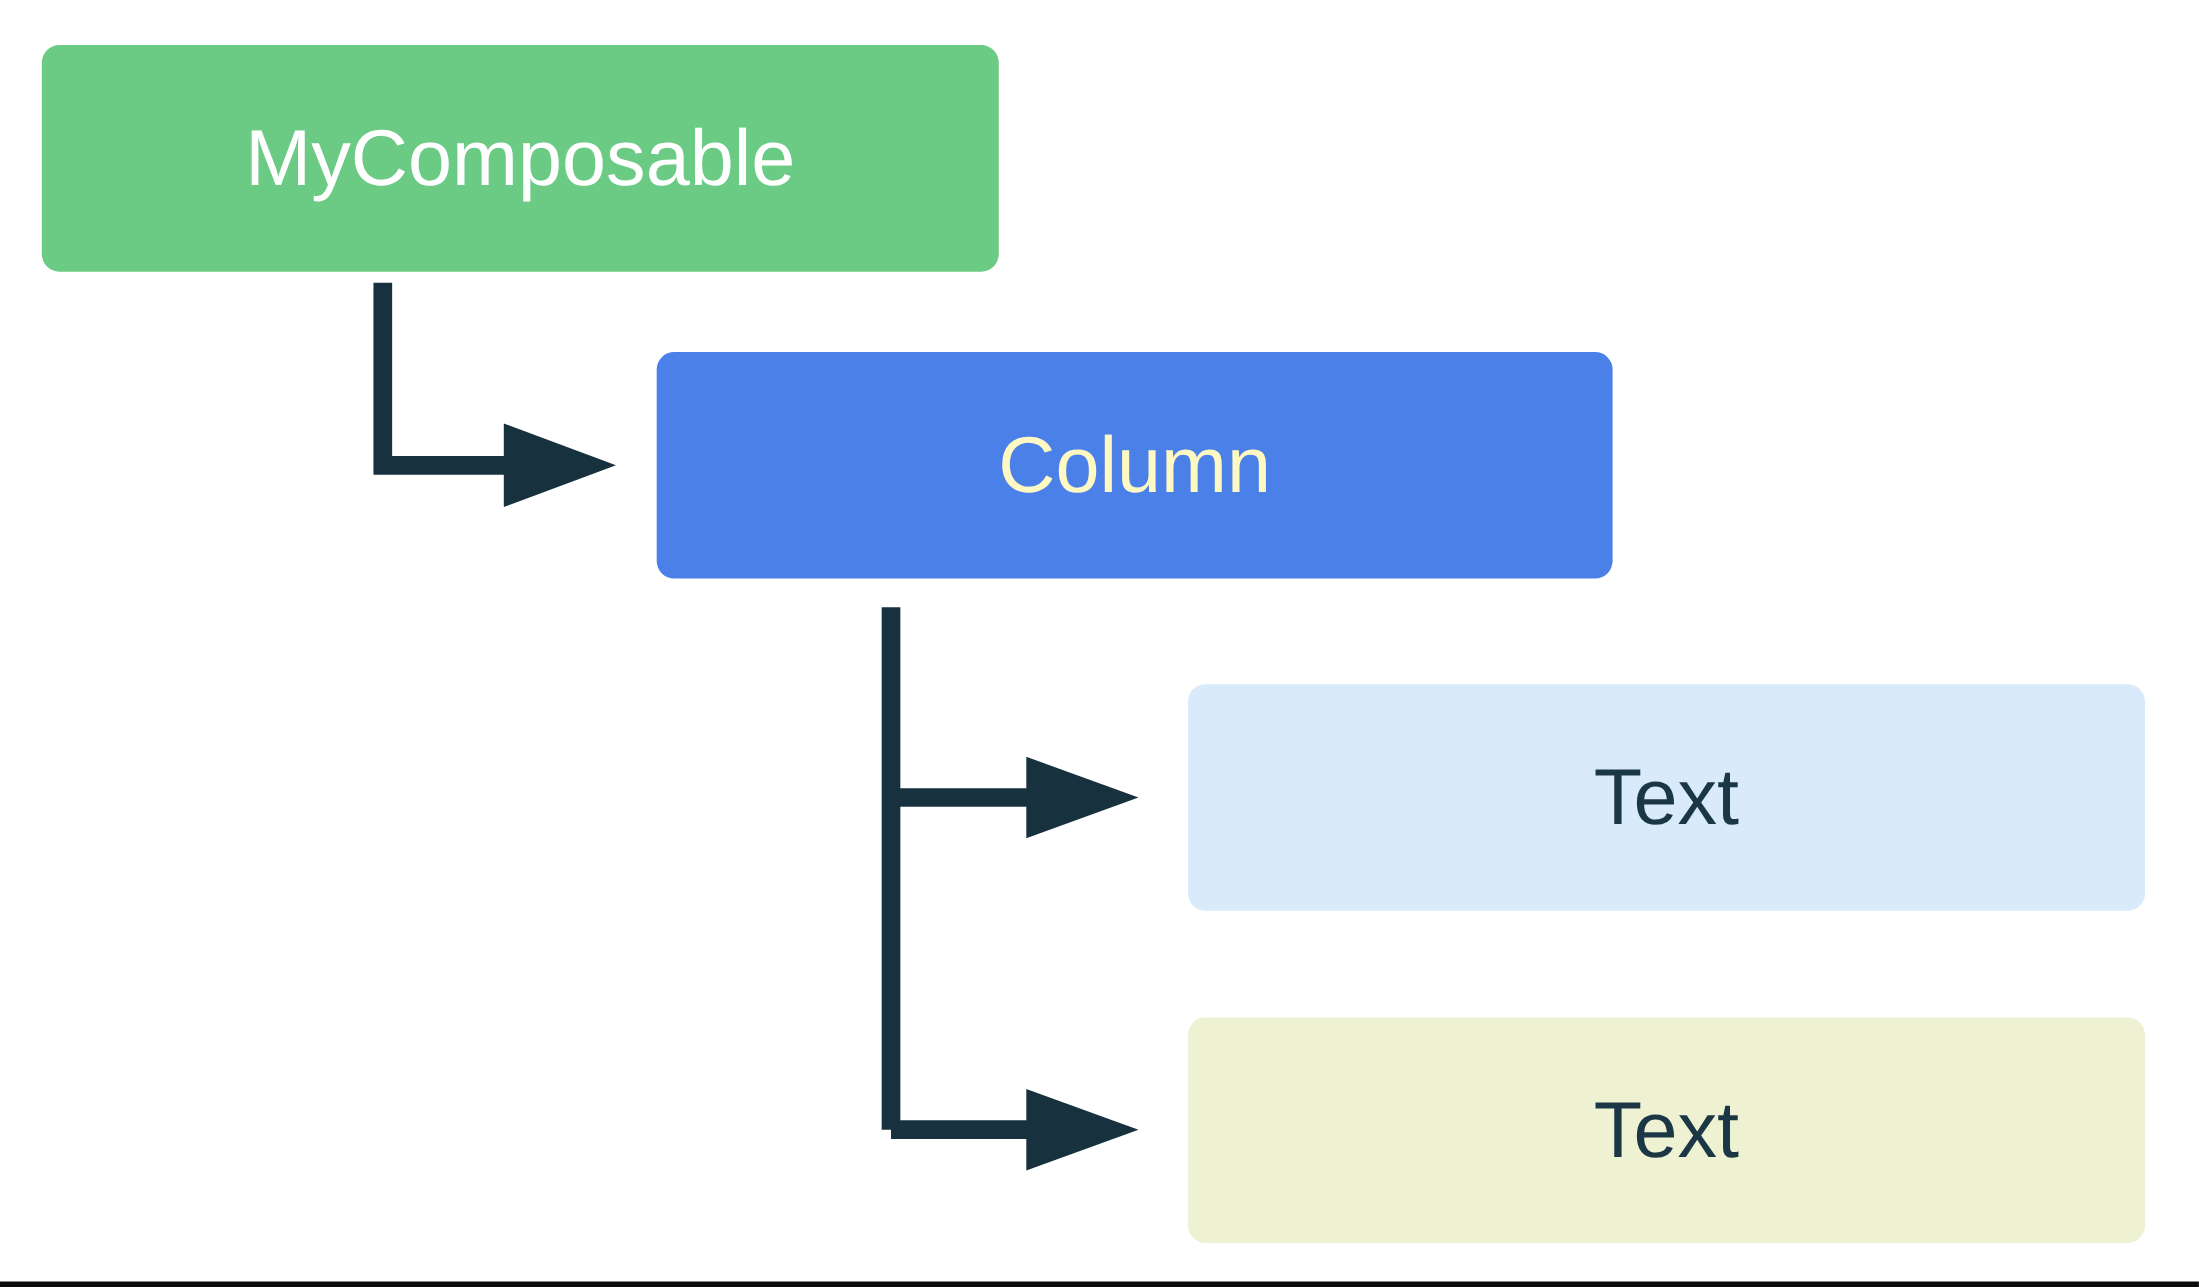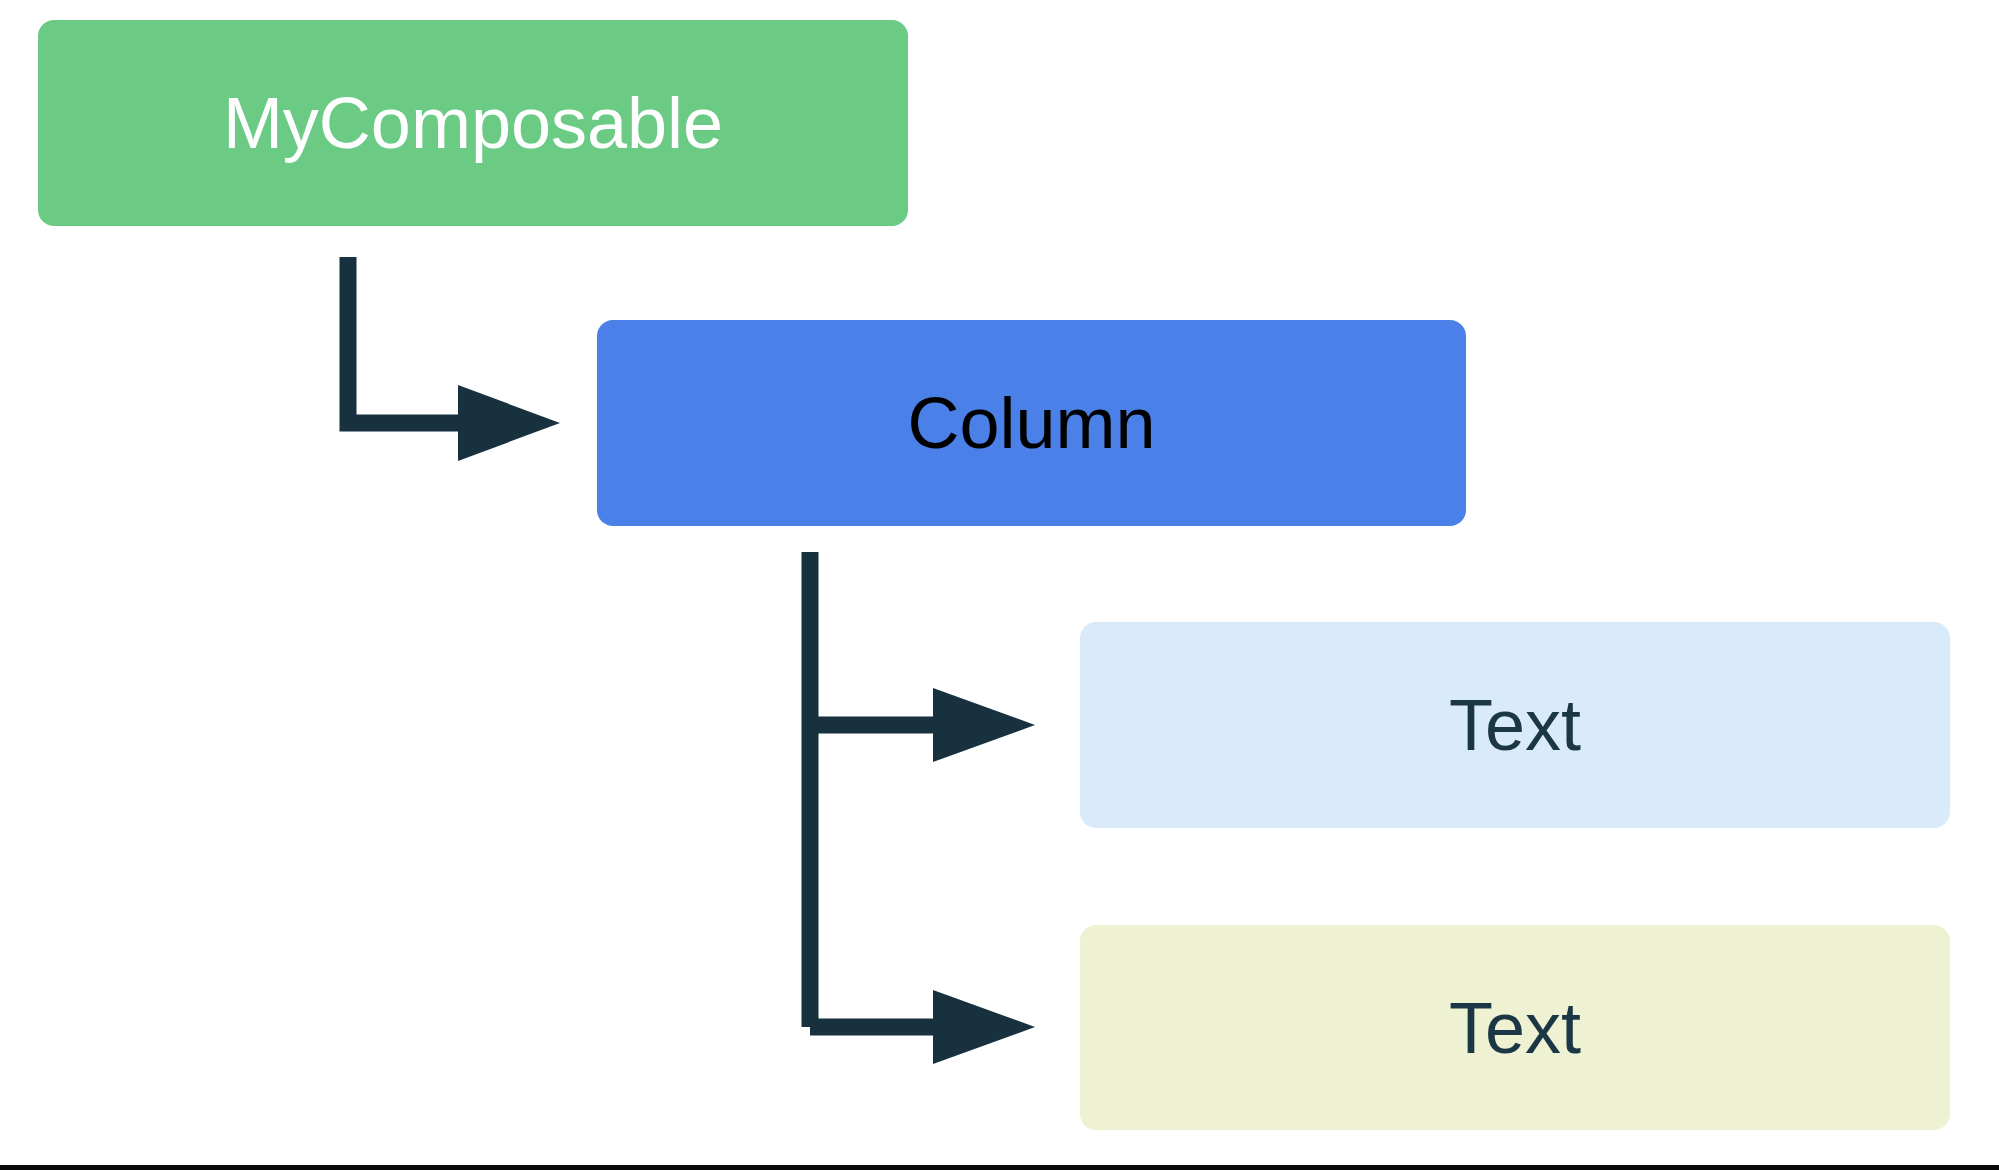--- a/index.html
+++ b/index.html
@@ -74,25 +74,25 @@
     <g>
       <path d="M810 725 L935 725"></path>
       <polygon points="933,688 933,762 1035,725"></polygon>
     </g>
     <g>
       <path d="M810 1027 L935 1027"></path>
       <polygon points="933,990 933,1064 1035,1027"></polygon>
     </g>
   </svg>
 
-  <div class="node node-mycomposable" style="background: rgb(107, 203, 132); color: rgb(255, 255, 255);">
+  <div class="node node-mycomposable" style="background: rgb(107, 203, 132); color: rgb(255, 255, 255); margin-top: 21px;">
     <span>MyComposable</span>
   </div>
 
-  <div class="node node-column" style="background: rgb(74, 128, 232); color: #000000;">
+  <div class="node node-column" style="background: rgb(74, 128, 232); color: #fef9c3;">
     <span>Column</span>
   </div>
 
   <div class="node node-text-1" style="background: rgb(217, 234, 251); color: rgb(27, 54, 68);">
     <span>Text</span>
   </div>
 
   <div class="node node-text-2" style="background: rgb(238, 242, 211); color: rgb(27, 54, 68);">
     <span>Text</span>
   </div>

